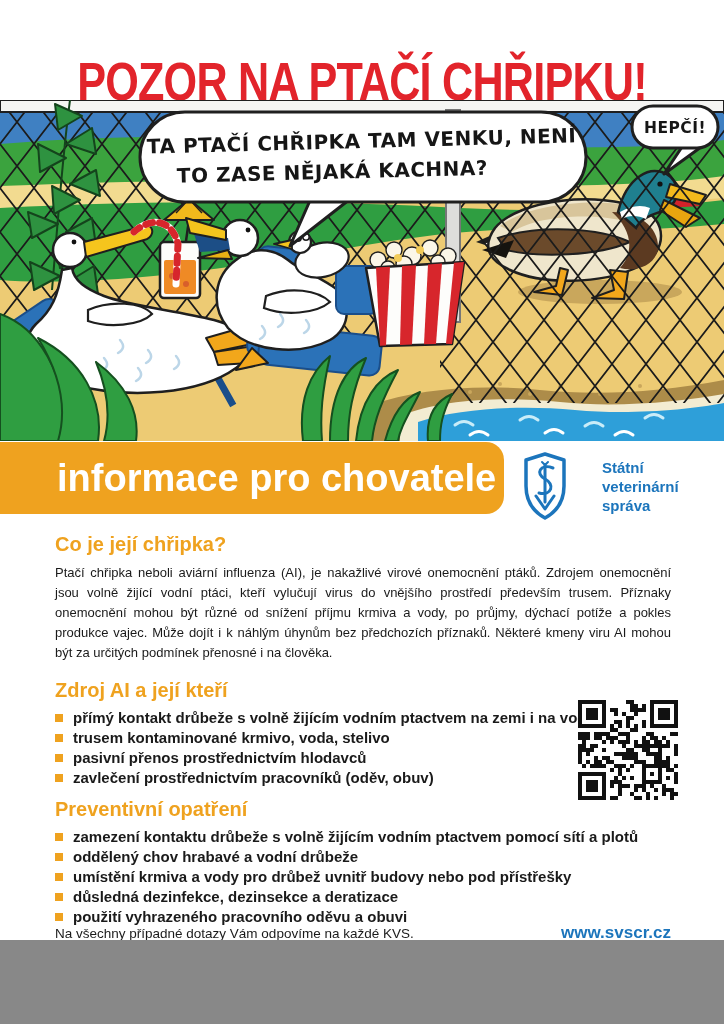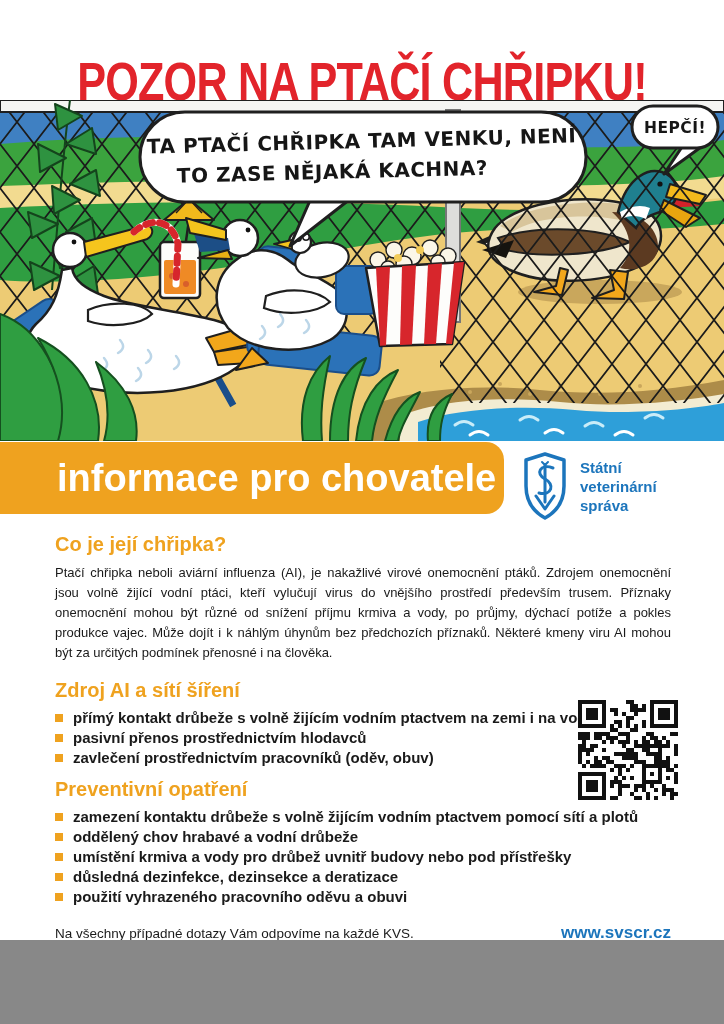--- a/index.html
+++ b/index.html
@@ -24,21 +24,21 @@
     display:flex; align-items:center;
   }
   .banner-label{
     color:#fff; font-weight:bold; font-size:38px; padding-left:57px;
     letter-spacing:0; white-space:nowrap;
   }
   .logo{
     position:absolute; top:452px; left:524px; display:flex; gap:14px; align-items:flex-start;
   }
   .logo-text{
-    font-weight:bold; color:var(--blue); font-size:15px; line-height:19px; padding-top:6px;
+    font-weight:bold; color:var(--blue); font-size:15px; line-height:19px; padding-top:6px;margin-left:22px;
   }
   .content{position:absolute; top:532px; left:55px; width:616px;}
   .section-title{
     margin:0; color:var(--orange); font-size:20px; line-height:24px; font-weight:bold;
   }
   .body-text{
     margin:7px 0 0 0; font-size:13px; line-height:20px; text-align:justify;
   }
   .mt1{margin-top:15px;} .mt2{margin-top:9px;}
   ul.bullets{list-style:none; margin:6px 0 0 0; padding:0;}
@@ -278,24 +278,24 @@
       <div>Státní</div>
       <div>veterinární</div>
       <div>správa</div>
     </div>
   </div>
 
   <div class="content">
     <h2 class="section-title">Co je její chřipka?</h2>
     <p class="body-text">Ptačí chřipka neboli aviární influenza (AI), je nakažlivé virové onemocnění ptáků. Zdrojem onemocnění jsou volně žijící vodní ptáci, kteří vylučují virus do vnějšího prostředí především trusem. Příznaky onemocnění mohou být různé od snížení příjmu krmiva a vody, po průjmy, dýchací potíže a pokles produkce vajec. Může dojít i k náhlým úhynům bez předchozích příznaků. Některé kmeny viru AI mohou být za určitých podmínek přenosné i na člověka.</p>
 
-    <h2 class="section-title mt1">Zdroj AI a sítí šíření</h2>
+    <h2 class="section-title mt1">Zdroj AI a její kteří</h2>
     <ul class="bullets">
       <li><span class="bullet-sq"></span><span>přímý kontakt drůbeže s volně žijícím vodním ptactvem na zemi i na vodě</span></li>
-      <li><span class="bullet-sq"></span></li>
+      <li><span class="bullet-sq"></span><span>trusem kontaminované krmivo, voda, stelivo</span></li>
       <li><span class="bullet-sq"></span><span>pasivní přenos prostřednictvím hlodavců</span></li>
       <li><span class="bullet-sq"></span><span>zavlečení prostřednictvím pracovníků (oděv, obuv)</span></li>
     </ul>
 
     <h2 class="section-title mt2">Preventivní opatření</h2>
     <ul class="bullets">
       <li><span class="bullet-sq"></span><span>zamezení kontaktu drůbeže s volně žijícím vodním ptactvem pomocí sítí a plotů</span></li>
       <li><span class="bullet-sq"></span><span>oddělený chov hrabavé a vodní drůbeže</span></li>
       <li><span class="bullet-sq"></span><span>umístění krmiva a vody pro drůbež uvnitř budovy nebo pod přístřešky</span></li>
       <li><span class="bullet-sq"></span><span>důsledná dezinfekce, dezinsekce a deratizace</span></li>

